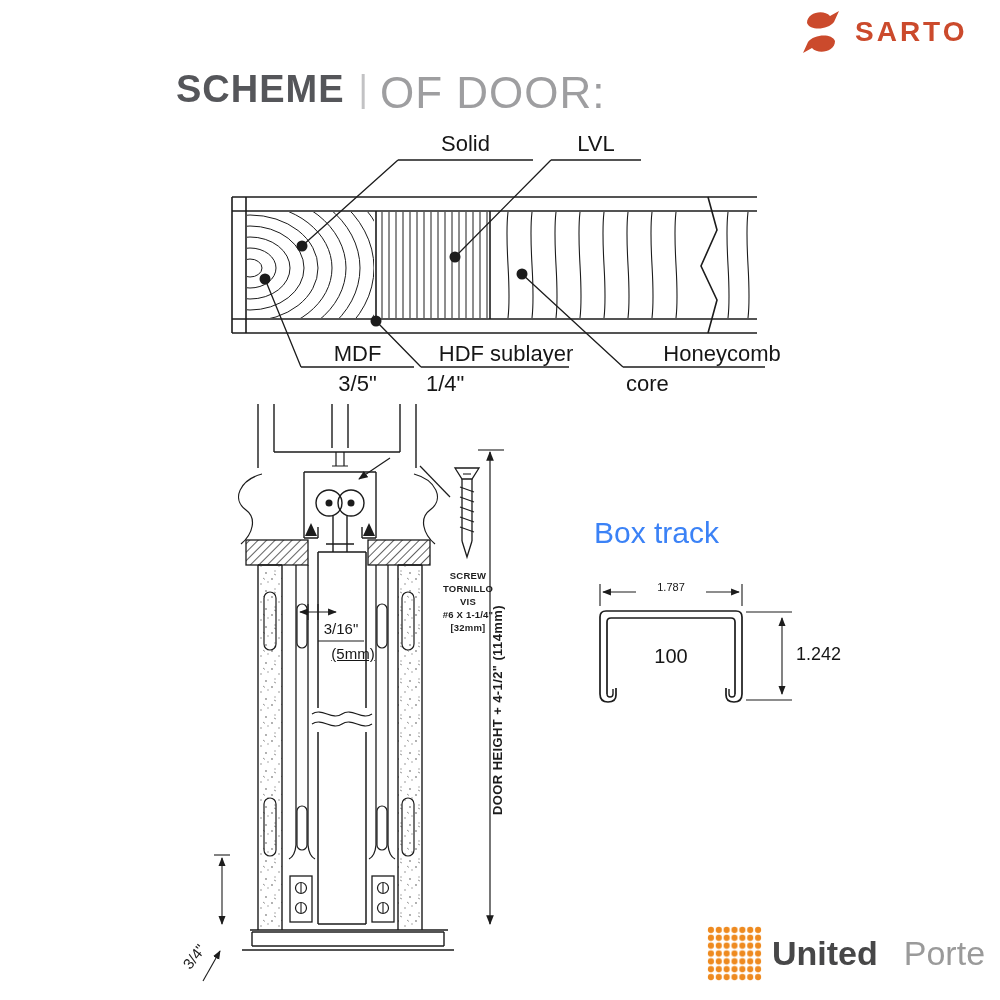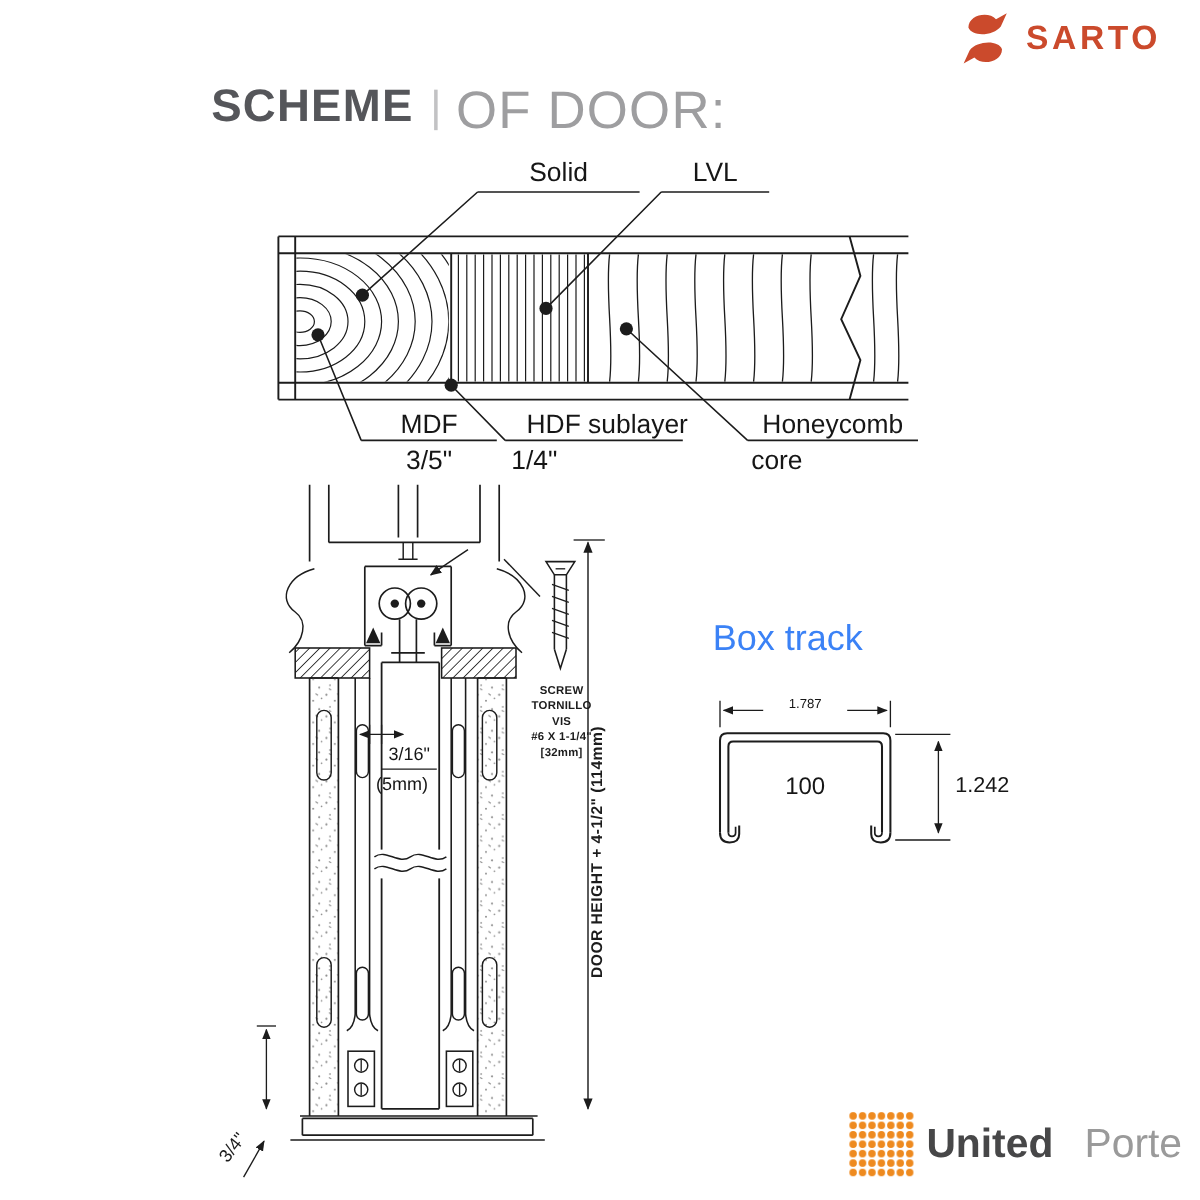--- a/index.html
+++ b/index.html
@@ -190,32 +190,32 @@
 
     <rect x="707" y="926" width="55" height="55" fill="url(#dotgrid)"></rect>
   </svg>
 
   <div class="txt lbl ctr" style="left:398px; top:131px; width:135px;">Solid</div>
   <div class="txt lbl ctr" style="left:551px; top:131px; width:90px;text-align:center;">LVL</div>
   <div class="txt lbl ctr" style="left:301px; top:341px; width:113px;">MDF</div>
   <div class="txt lbl ctr" style="left:301px; top:371px; width:113px;">3/5"</div>
   <div class="txt lbl ctr" style="left:421px; top:341px; width:148px;margin-left:11px;">HDF sublayer</div>
   <div class="txt lbl" style="left:426px; top:371px;">1/4"</div>
-  <div class="txt lbl ctr" style="left:623px; top:341px; width:142px;">Honeycomb</div>
+  <div class="txt lbl ctr" style="left:651px; top:341px; width:142px;">Honeycomb</div>
   <div class="txt lbl" style="left:626px; top:371px;">core</div>
 
   <div class="screw-note">
     <div>SCREW</div>
     <div>TORNILLO</div>
     <div>VIS</div>
     <div>#6 X 1-1/4"</div>
     <div>[32mm]</div>
   </div>
   <div class="txt gap-lbl ctr" style="left:317px; top:620px; width:48px;">3/16"</div>
-  <div class="txt gap-lbl ctr" style="left:307px; top:645px; width:56px;">(5mm)</div>
+  <div class="txt gap-lbl ctr" style="left:325px; top:645px; width:56px;text-decoration:underline;">(5mm)</div>
   <div class="door-h">DOOR HEIGHT + 4-1/2" (114mm)</div>
   <div class="floor-d">3/4"</div>
 
   <div class="txt bt-title" style="left:594px; top:515px;">Box track</div>
   <div class="txt dim ctr" style="left:637px; top:581px; width:68px;">1.787</div>
   <div class="txt ctr" style="left:640px; top:644px; width:62px; font-size:20px;">100</div>
   <div class="txt" style="left:796px; top:644px; font-size:18px;">1.242</div>
 
   <div class="footer">
     <div style="width:58px; height:58px;"></div>

